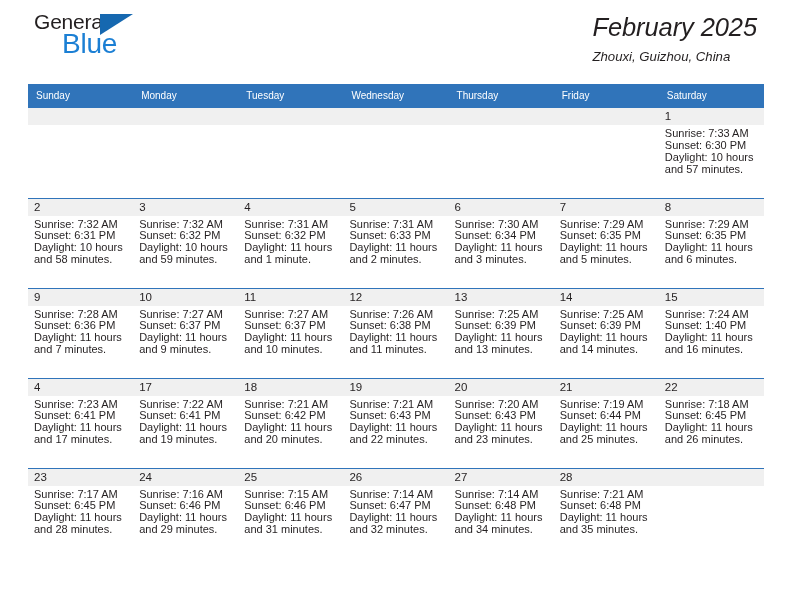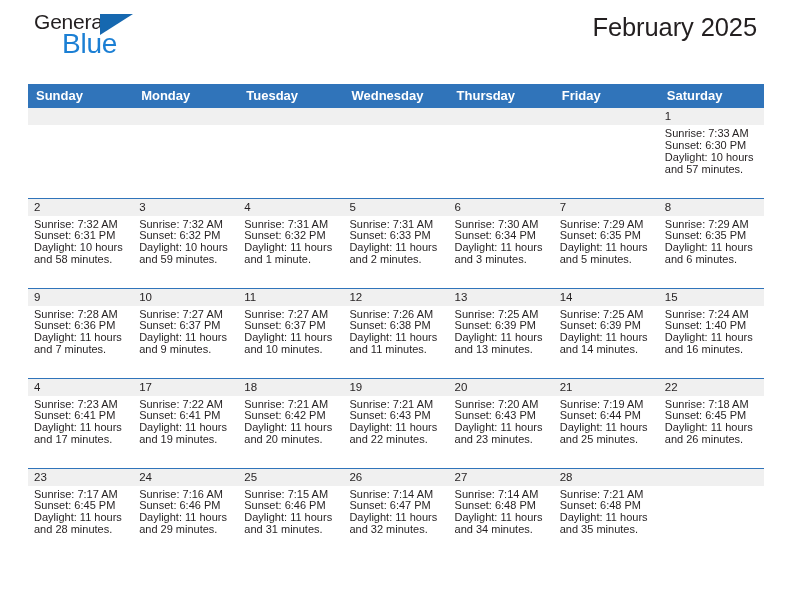--- a/index.html
+++ b/index.html
@@ -60,20 +60,21 @@
     top: 3px;
     width: 0;
     height: 0;
     border-left: 33px solid #1668b0;
     border-bottom: 21px solid transparent;
   }
 
   .title-block {
     text-align: left;
     padding-top: 1px;
+    font-style: italic;
   }
   .month-title {
     font-size: 25.5px;
     font-weight: 400;
     color: #231f20;
     letter-spacing: -0.1px;
     line-height: 30px;
   }
   .location {
     font-size: 13.2px;
@@ -87,22 +88,22 @@
   .calendar {
     margin: 8px 28px 0 28px;
     width: 736px;
     border-collapse: collapse;
     table-layout: fixed;
   }
 
   .calendar thead th {
     background: #3074ba;
     color: #ffffff;
-    font-size: 13px;
-    font-weight: 700;
+    font-size: 10px;
+    font-weight: 400;
     text-align: left;
     padding: 6px 0 6px 8px;
     height: 21px;
     line-height: 12px;
   }
 
   .calendar tbody tr {
     height: 90px;
   }
 
@@ -147,20 +148,21 @@
   <div class="header">
 
     <div class="logo">
       <span class="logo-general">General</span>
       <span class="logo-triangle"></span>
       <span class="logo-blue">Blue</span>
     </div>
 
     <div class="title-block">
       <div class="month-title">February 2025</div>
+      <div class="location">Zhouxi, Guizhou, China</div>
     </div>
 
   </div>
 
   <table class="calendar">
     <thead>
       <tr>
         <th>Sunday</th>
         <th>Monday</th>
         <th>Tuesday</th>

